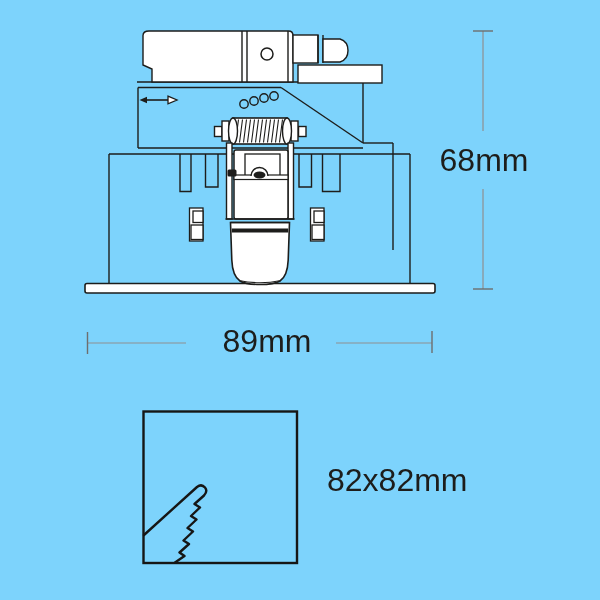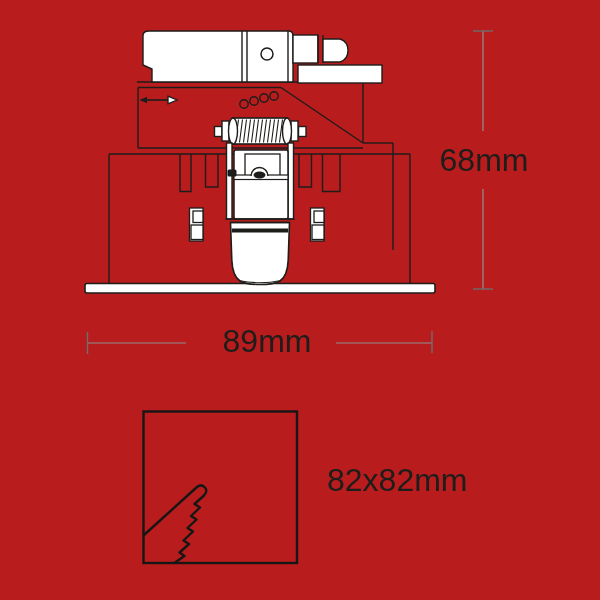--- a/index.html
+++ b/index.html
@@ -8,21 +8,21 @@
     background: #ffffff;
     width: 600px;
     height: 600px;
     overflow: hidden;
     font-family: "Liberation Sans", sans-serif;
   }
   .stage {
     position: relative;
     width: 600px;
     height: 600px;
-    background: #b91c1c;
+    background: #7dd3fc;
   }
   svg { display: block; }
   text {
     font-family: "Liberation Sans", sans-serif;
     font-size: 32px;
     fill: #1d1d1b;
   }
 </style>
 </head>
 <body>

